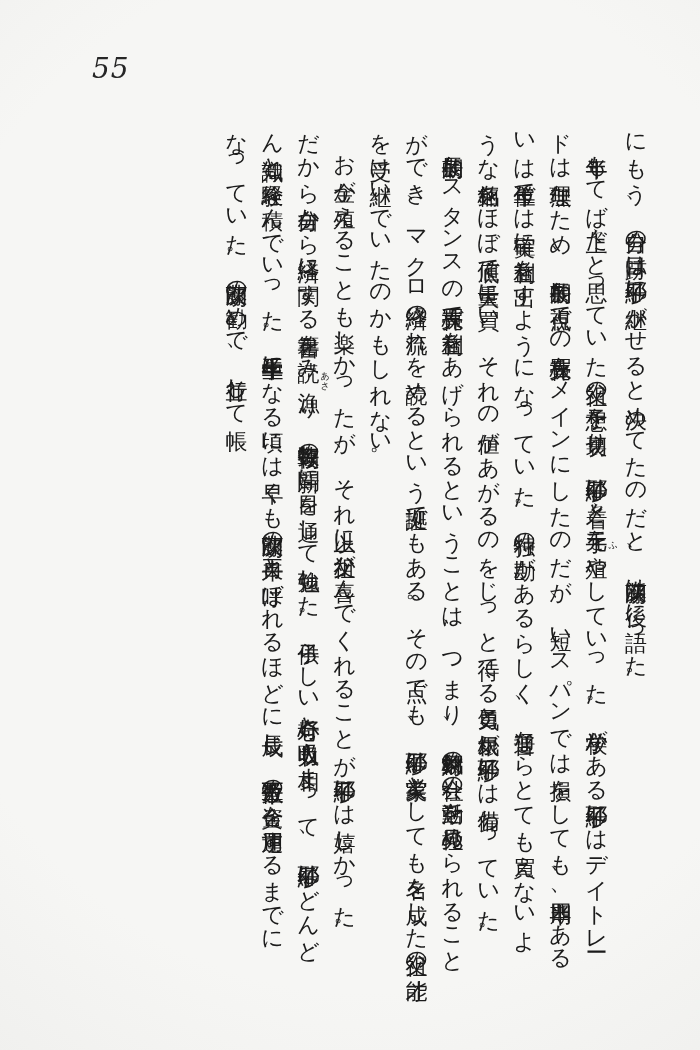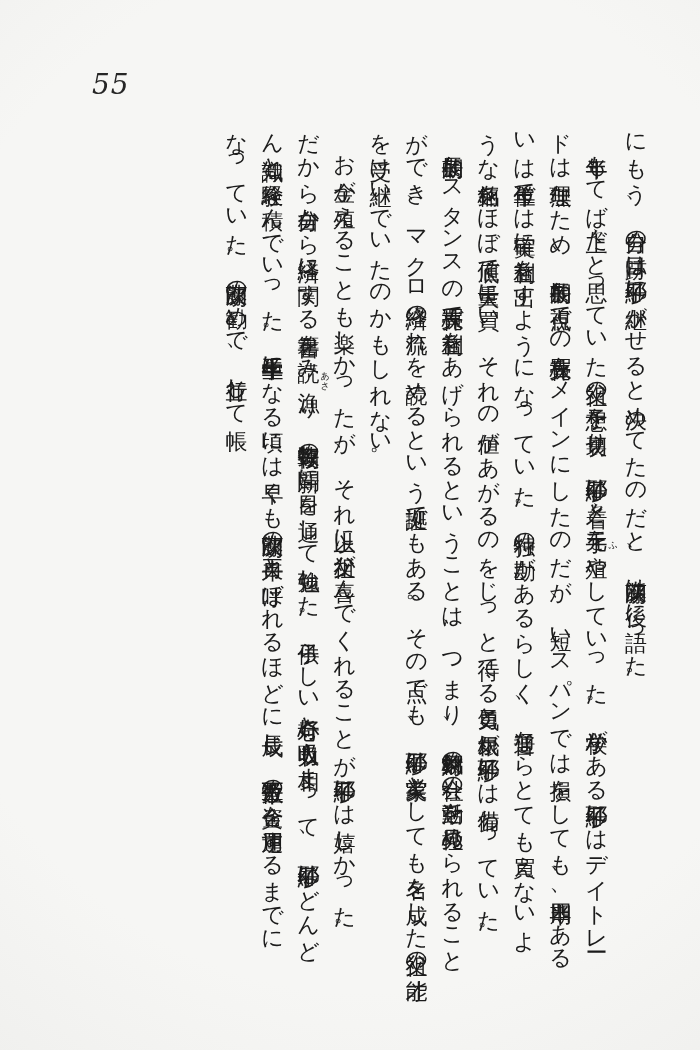--- a/index.html
+++ b/index.html
@@ -16,21 +16,20 @@
   .page{
     position:relative;width:700px;height:1050px;
     background:radial-gradient(ellipse 120% 90% at 52% 45%, var(--paper) 55%, var(--paper-edge) 100%);
     color:var(--ink);
   }
   .page-number{
     position:absolute;top:52px;left:92px;
     font-size:28px;font-style:italic;
     color:#262626;
     letter-spacing:1px;
-    margin-top:16px;
   }
   .text-block{
     position:absolute;top:118px;right:46px;
     width:578px;height:845px;
     writing-mode:vertical-rl;
     font-size:22px;
     line-height:36px;
     letter-spacing:0;
     text-align:start;
   }

